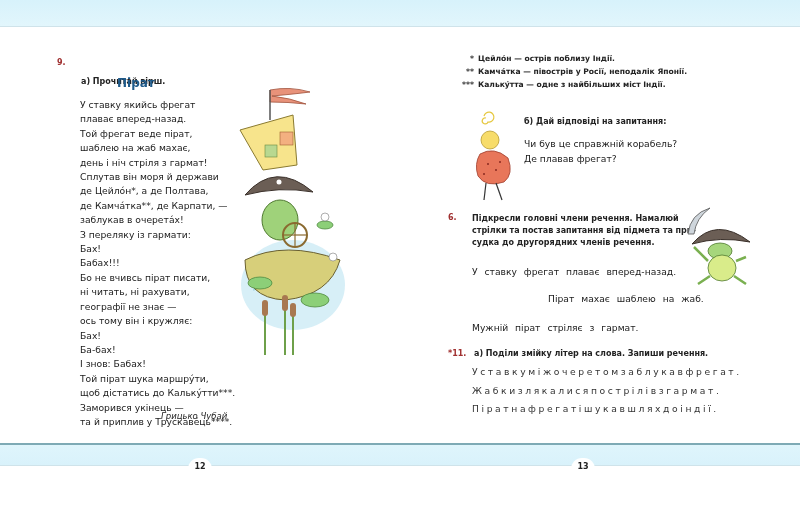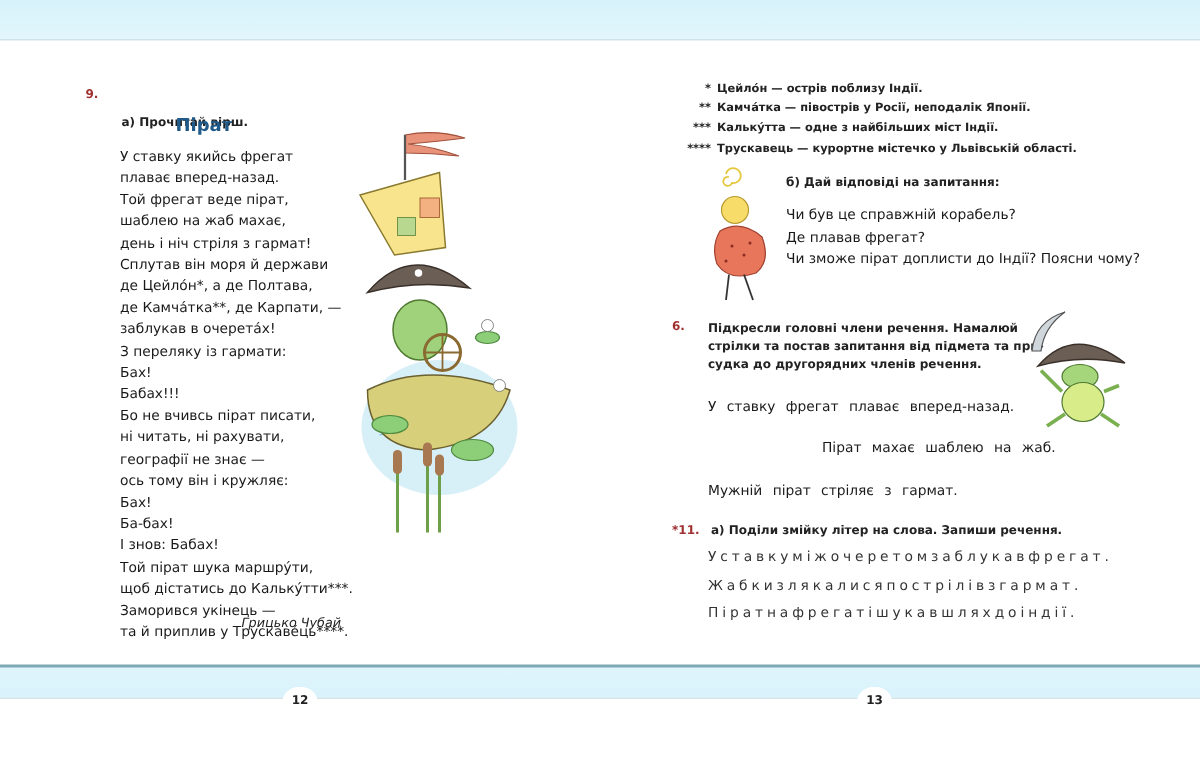--- a/index.html
+++ b/index.html
@@ -100,40 +100,38 @@
     <rect x="57" y="210" width="6" height="16" rx="3" fill="#a87850"></rect>
     <rect x="65" y="218" width="6" height="14" rx="3" fill="#a87850"></rect>
   </svg>
 </div>
 
 <div>
   <div class="abs note" style="left:450px;top:52px;width:320px;">
     <div><span class="stars">*</span><span>Цейло́н — острів поблизу Індії.</span></div>
     <div><span class="stars">**</span><span>Камча́тка — півострів у Росії, неподалік Японії.</span></div>
     <div><span class="stars">***</span><span>Кальку́тта — одне з найбільших міст Індії.</span></div>
-    <div><span class="stars">****</span><span>Трускавець — курортне містечко у Львівській області.</span></div>
   </div>
 
   <svg class="abs" style="left:470px;top:108px;" width="55" height="95" viewBox="0 0 55 95">
     <path d="M14 8 a5 5 0 1 1 4 6 a3 3 0 1 1 -2 -4" fill="none" stroke="#e6c840" stroke-width="1.2"></path>
     <circle cx="20" cy="32" r="9" fill="#f7dc6a" stroke="#b89a30" stroke-width="0.8"></circle>
     <path d="M10 46 q14 -8 28 4 q6 16 -4 24 q-18 6 -26 -6 q-4 -12 2 -22 z" fill="#e8765a" stroke="#a04030" stroke-width="0.8"></path>
     <circle cx="18" cy="56" r="1" fill="#8a2a20"></circle>
       <circle cx="26" cy="62" r="1" fill="#8a2a20"></circle>
       <circle cx="14" cy="66" r="1" fill="#8a2a20"></circle>
       <circle cx="30" cy="54" r="1" fill="#8a2a20"></circle>
     <line x1="16" y1="75" x2="14" y2="92" stroke="#333" stroke-width="1.2"></line>
     <line x1="26" y1="75" x2="32" y2="92" stroke="#333" stroke-width="1.2"></line>
   </svg>
 
   <div class="abs task" style="left:524px;top:117px;">б) Дай відповіді на запитання:</div>
   <div class="abs q" style="left:524px;top:137px;">
     <div>Чи був це справжній корабель?</div>
     <div>Де плавав фрегат?</div>
-    <div>Чи зможе пірат доплисти до Індії? Поясни чому?</div>
   </div>
 
   <div class="abs ex-num" style="left:448px;top:213px;">6.</div>
   <div class="abs task" style="left:472px;top:213px;line-height:12px;">
     <div>Підкресли головні члени речення. Намалюй</div>
     <div>стрілки та постав запитання від підмета та при-</div>
     <div>судка до другорядних членів речення.</div>
   </div>
   <div class="abs sentence" style="left:472px;top:266px;">У ставку  фрегат  плаває   вперед-назад.</div>
   <div class="abs sentence" style="left:548px;top:293px;">Пірат  махає   шаблею  на жаб.</div>

